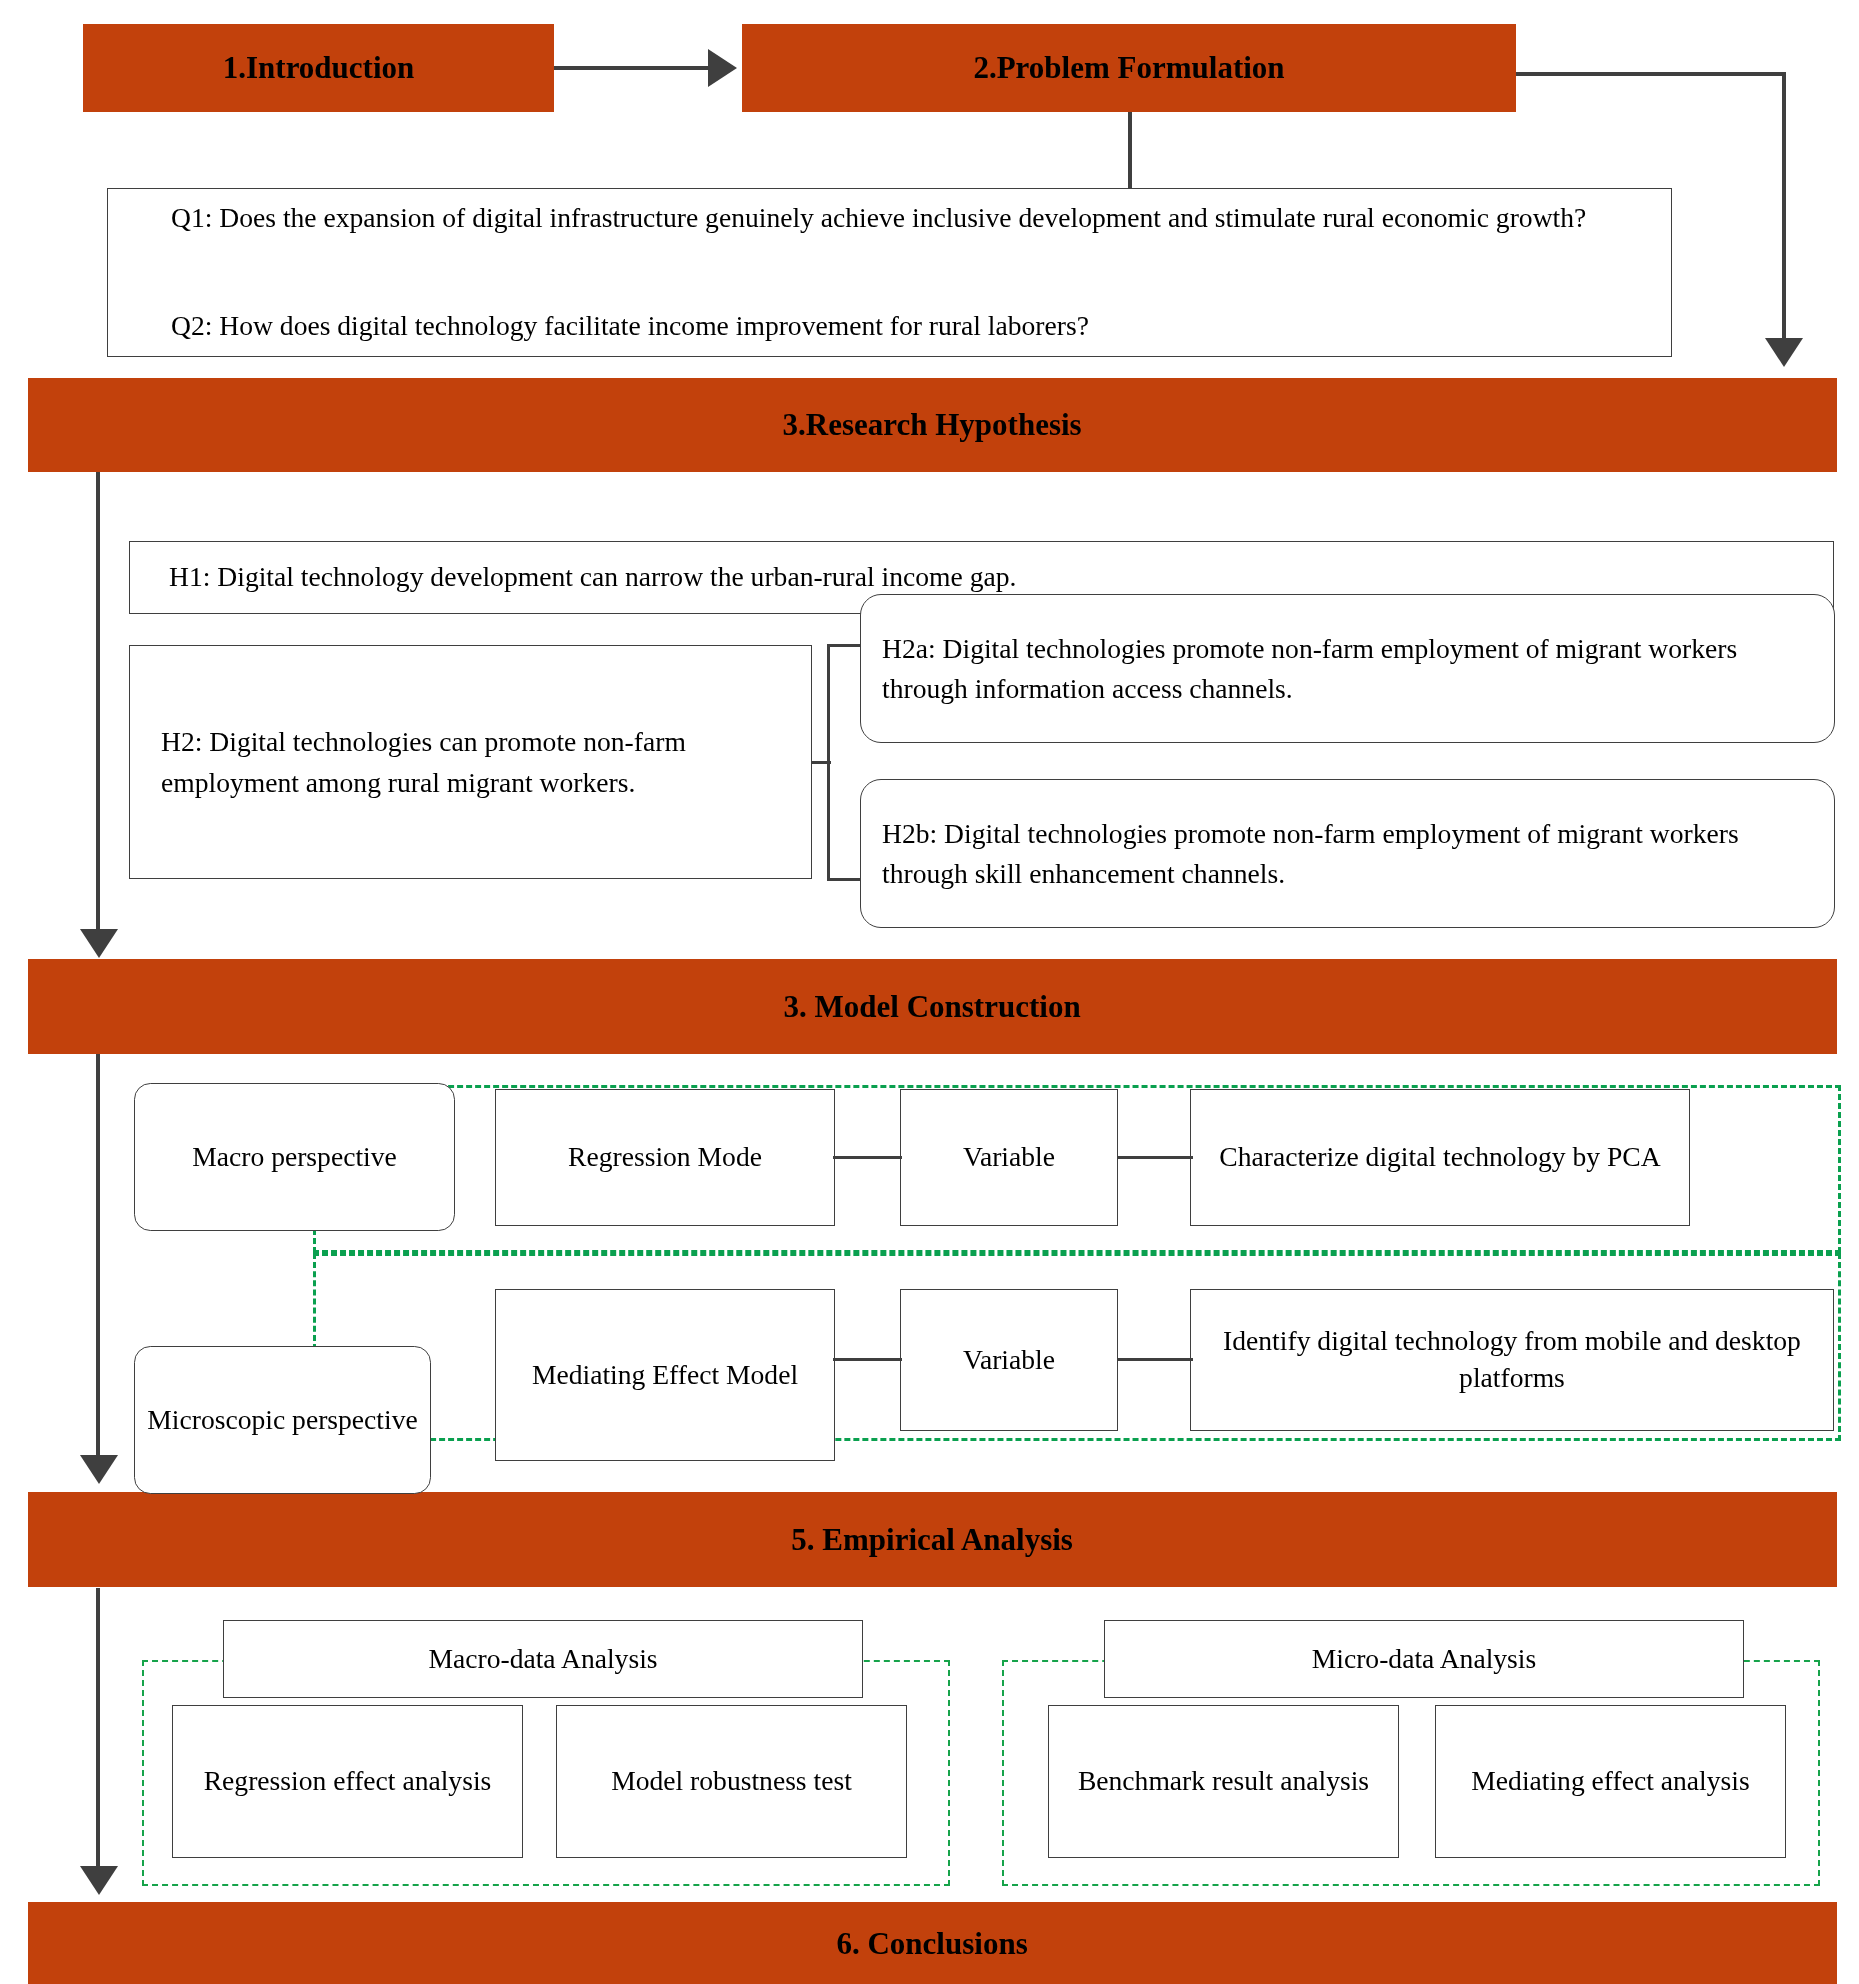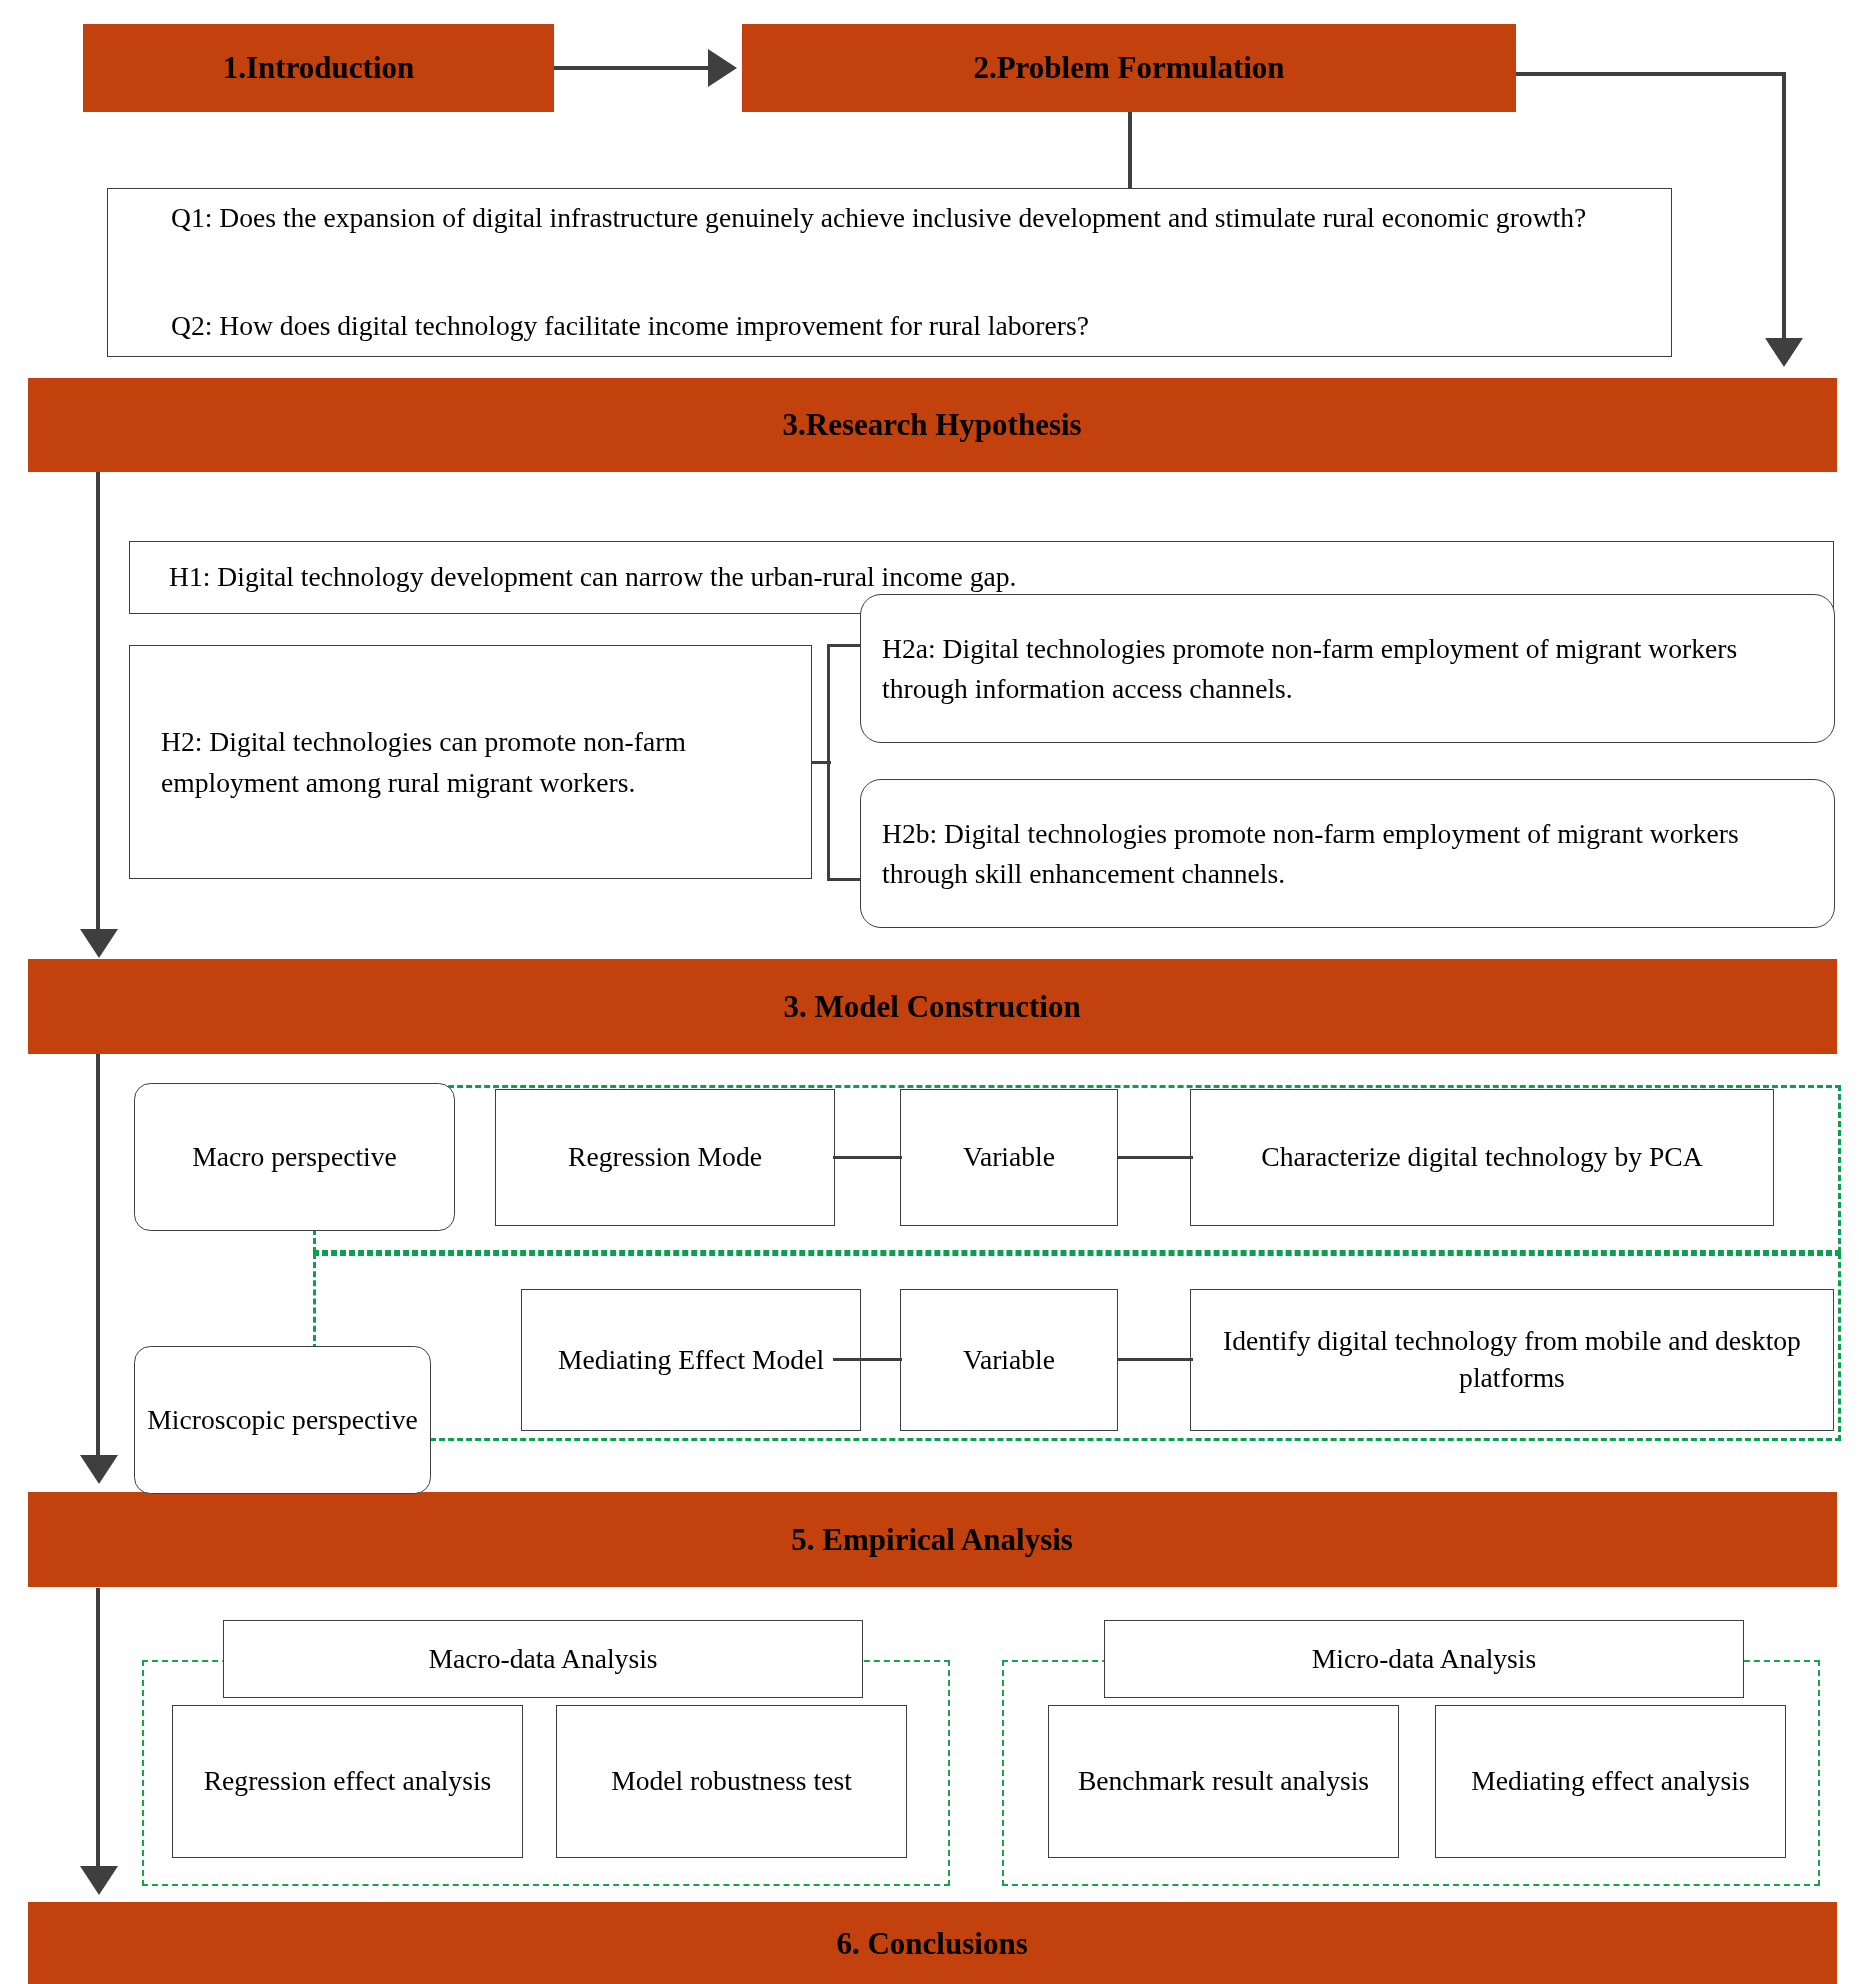--- a/index.html
+++ b/index.html
@@ -157,31 +157,31 @@
   <div class="abs box" style="left:495px; top:1089px; width:340px; height:137px;">
     <span style="line-height:1.34; padding:0 10px;">Regression Mode</span>
   </div>
   <div class="abs hline-thin" style="left:833px; top:1156px; width:69px;"></div>
 
   <div class="abs box" style="left:900px; top:1089px; width:218px; height:137px;">
     <span>Variable</span>
   </div>
   <div class="abs hline-thin" style="left:1117px; top:1156px; width:76px;"></div>
 
-  <div class="abs box" style="left:1190px; top:1089px; width:584px; height:137px;">
+  <div class="abs box" style="left:1190px; top:1089px; width:500px; height:137px;">
     <span style="line-height:1.34; padding:0 12.5px;">Characterize digital technology by PCA</span>
   </div>
 
   <div class="abs dashed-dot" style="left:313px; top:1253px; width:1528px; height:188px;"></div>
 
   <div class="abs box rounded-sm" style="left:134px; top:1326px; width:297px; height:148px; flex-direction:column;margin-top:20px;">
     <span style="line-height:1.34; padding:0 11.3px;">Microscopic perspective</span>
   </div>
 
-  <div class="abs box" style="left:521px; top:1289px; width:340px; height:142px;">
+  <div class="abs box" style="left:495px; top:1289px; width:340px; height:172px;">
     <span style="line-height:1.34; padding:0 10px;">Mediating Effect Model</span>
   </div>
   <div class="abs hline-thin" style="left:833px; top:1358px; width:69px;"></div>
 
   <div class="abs box" style="left:900px; top:1289px; width:218px; height:142px;">
     <span>Variable</span>
   </div>
   <div class="abs hline-thin" style="left:1117px; top:1358px; width:76px;"></div>
 
   <div class="abs box" style="left:1190px; top:1289px; width:644px; height:142px;">

